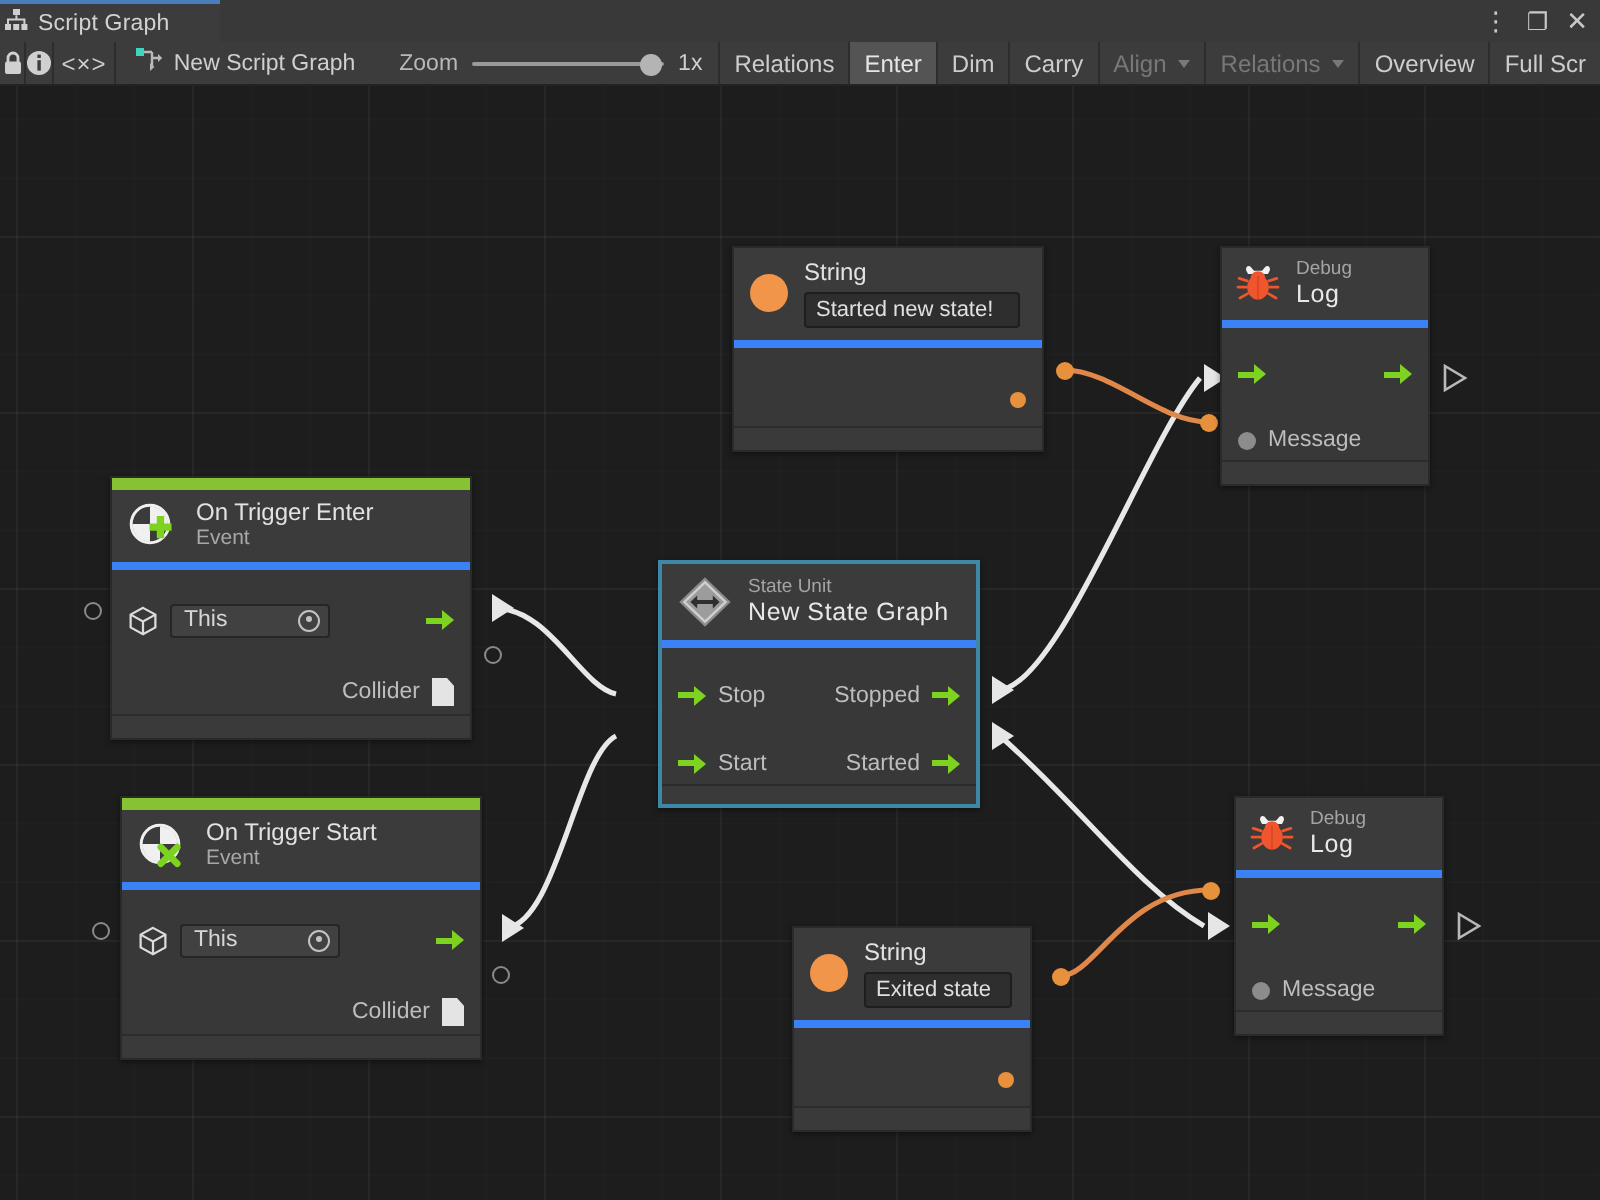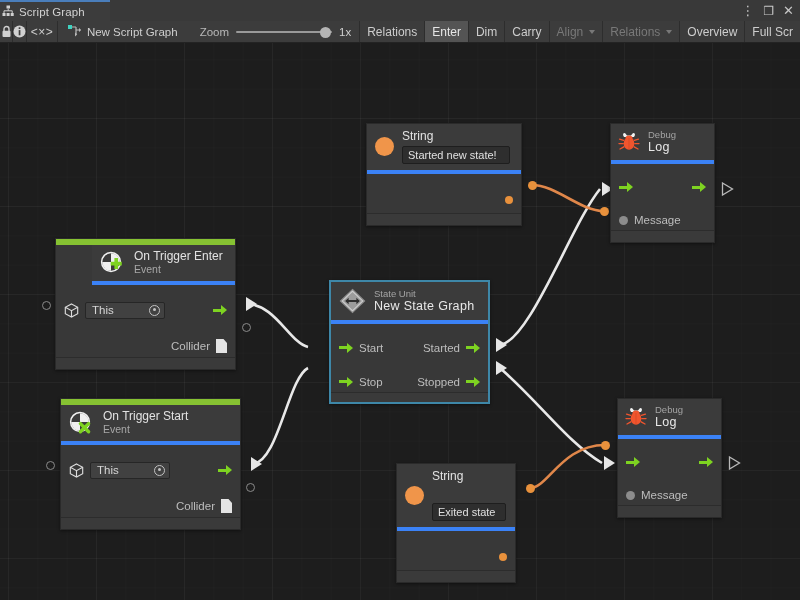--- a/index.html
+++ b/index.html
@@ -372,21 +372,21 @@
             <span class="dot-port"></span>
             <span class="port-label">Message</span>
           </span>
         </div>
       </div>
       <div class="node-foot"></div>
     </div>
 
     <div class="node" style="left:55px;top:195px;width:181px;">
       <div class="node-accent"></div>
-      <div class="node-head" style="padding:4px 8px 5px 8px;margin-left:36px;">
+      <div class="node-head" style="padding:4px 8px 5px 8px;">
         <svg width="26" height="24" viewBox="0 0 26 24">
           <circle cx="11" cy="11" r="9.4" fill="none" stroke="#f0f0f0" stroke-width="1.5"></circle>
           <path d="M11 2.2 A8.8 8.8 0 0 1 19.8 11 L11 11 Z" fill="#f0f0f0"></path>
           <path d="M11 11 L11 19.8 A8.8 8.8 0 0 1 2.2 11 Z" fill="#f0f0f0"></path>
           <path d="M16 16 h4 v-4 h4 v4 h4 v4 h-4 v4 h-4 v-4 h-4 z" transform="translate(-4,-4) scale(0.92)" fill="#7ed321"></path>
         </svg>
         <div class="node-head-text">
           <span class="nh-title">On Trigger Enter</span>
           <span class="nh-sub">Event</span>
         </div>
@@ -426,34 +426,34 @@
         </svg>
         <div class="node-head-text">
           <span class="nh-small">State Unit</span>
           <span class="nh-big">New State Graph</span>
         </div>
       </div>
       <div class="node-body">
         <div class="port-row" style="min-height:21px;">
           <span class="port-left">
             <span class="flow-arrow"></span>
-            <span class="port-label">Start</span>
+            <span class="port-label">Stop</span>
           </span>
           <span class="port-right">
-            <span class="port-label">Started</span>
+            <span class="port-label">Stopped</span>
             <span class="flow-arrow"></span>
           </span>
         </div>
         <div class="port-row" style="min-height:21px;">
           <span class="port-left">
             <span class="flow-arrow"></span>
-            <span class="port-label">Stop</span>
+            <span class="port-label">Start</span>
           </span>
           <span class="port-right">
-            <span class="port-label">Stopped</span>
+            <span class="port-label">Started</span>
             <span class="flow-arrow"></span>
           </span>
         </div>
       </div>
       <div class="node-foot" style="height:10px;"></div>
     </div>
 
     <div class="node" style="left:60px;top:355px;width:181px;">
       <div class="node-accent"></div>
       <div class="node-head" style="padding:4px 8px 5px 8px;">
@@ -490,21 +490,21 @@
         </div>
       </div>
       <div class="node-foot"></div>
     </div>
 
     <div class="node" style="left:396px;top:420px;width:120px;">
       <div class="node-head">
         <div class="big-orange-dot"></div>
         <div class="node-head-text">
           <span class="nh-title">String</span>
-          <div class="val-field" style="margin-top:20px;width:74px;">
+          <div class="val-field" style="margin-top:3px;width:74px;">
             <span>Exited state</span>
           </div>
         </div>
       </div>
       <div class="node-body">
         <div class="port-row" style="justify-content:flex-end;min-height:26px;">
           <span class="dot-orange"></span>
         </div>
       </div>
       <div class="node-foot"></div>

